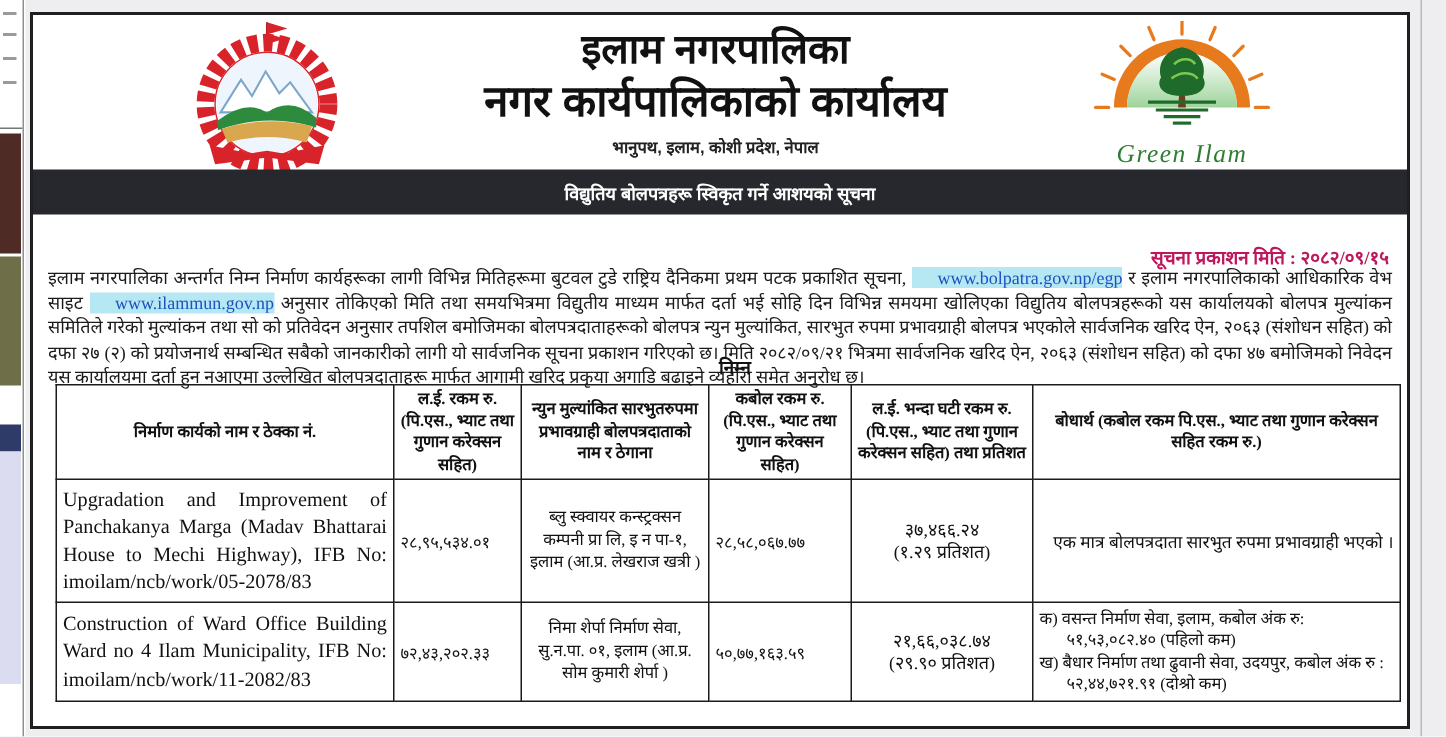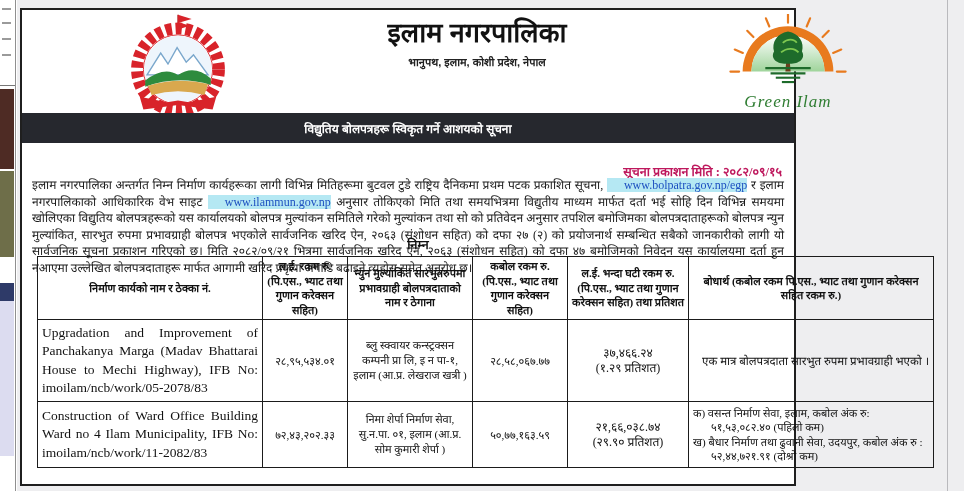--- a/index.html
+++ b/index.html
@@ -16,21 +16,21 @@
   .sliver-block{position:absolute;left:0;width:14px;}
   .sliver-maroon{top:89px;height:80px;background:#4e2b24;}
   .sliver-olive{top:171px;height:86px;background:#6e6e49;}
   .sliver-navy{top:283px;height:18px;background:#2e3a68;}
   .sliver-lav{top:301px;height:155px;background:#dcdcf0;}
   .sliver-divider{position:absolute;left:15px;top:0;width:1px;height:491px;background:#8f8f8f;}
   .right-scroll{position:absolute;left:947px;top:0;width:1px;height:491px;background:#b9b9bd;}
 
   
   .doc{
-    position:absolute;left:20px;top:8px;width:776px;height:478px;
+    position:absolute;left:20px;top:8px;width:920px;height:478px;
     background:#ffffff;border:2px solid #1f1f1f;box-sizing:border-box;
   }
   .doc-inner{position:relative;width:100%;height:100%;}
 
   
   .emblem{position:absolute;left:96px;top:3px;width:120px;height:102px;}
   .hdr-center{position:absolute;left:230px;top:0;width:450px;text-align:center;}
   .muni-name{font-family:"Liberation Sans", sans-serif;font-weight:bold;font-size:27px;line-height:34px;color:#111;margin-top:6px;}
   .office-name{font-family:"Liberation Sans", sans-serif;font-weight:bold;font-size:29px;line-height:36px;color:#111;}
   .address{font-family:"Liberation Sans", sans-serif;font-weight:bold;font-size:11px;color:#222;margin-top:4px;}
@@ -62,21 +62,21 @@
   table.bid{border-collapse:collapse;table-layout:fixed;width:896px;}
   table.bid th, table.bid td{border:1px solid #1b1b1b;box-sizing:border-box;vertical-align:middle;padding:2px 4px;}
   table.bid thead tr{height:62px;}
   tr.r1{height:82px;}
   tr.r2{height:66px;}
   th.h{font-size:11px;font-weight:bold;text-align:center;line-height:14.5px;color:#111;}
   td.work{
     font-family:"Liberation Serif", serif;font-size:13.5px;line-height:18.5px;
     text-align:justify;vertical-align:middle;padding:3px 6px;color:#111;
   }
-  td.num{font-size:11px;text-align:center;color:#111;}
+  td.num{font-size:11px;color:#111;}
   td.bidder{font-size:11px;text-align:center;line-height:15px;color:#111;padding:2px 8px;}
   td.less div{font-size:12px;text-align:center;line-height:15px;color:#111;}
   td.remark1{font-size:11.5px;text-align:right;padding:2px 8px;color:#111;}
   td.remark2{vertical-align:top;padding:3px 6px;}
   td.remark2 .ritem{font-size:11px;line-height:14.5px;color:#111;padding-left:18px;text-indent:-18px;text-align:left;}
 
   .signature{position:absolute;right:14px;top:459px;font-size:12.5px;font-weight:bold;color:#111;}
 </style>
 </head>
 <body>
@@ -108,20 +108,21 @@
       <circle cx="60" cy="62" r="37" fill="#eef5fc"></circle>
       <path d="M26,68 L41,44 L49,56 L59,38 L69,54 L77,46 L93,68 Z" fill="#ffffff" stroke="#7aa7cc" stroke-width="1.5"></path>
       <path d="M24,74 Q45,58 60,68 Q78,56 96,72 L96,79 Q60,68 24,81 Z" fill="#2e8b3d"></path>
       <path d="M27,80 Q60,70 93,78 L89,90 Q60,82 31,90 Z" fill="#d9a84e"></path>
       <path d="M18,92 L48,98 L60,96 L72,98 L102,92 L98,106 L60,101 L22,106 Z" fill="#d8232a"></path>
     </svg>
   </div>
 
   <div class="hdr-center">
     <div class="muni-name">इलाम नगरपालिका</div>
+    <div class="office-name">नगर कार्यपालिकाको कार्यालय</div>
     <div class="address">भानुपथ, इलाम, कोशी प्रदेश, नेपाल</div>
   </div>
 
   <div class="green-logo">
     <svg viewBox="0 0 160 110" width="160" height="96" aria-hidden="true">
       <defs>
         <linearGradient id="gi" x1="0" y1="0" x2="0" y2="1">
           <stop offset="0" stop-color="#ffffff"></stop>
           <stop offset="1" stop-color="#9fd49b"></stop>
         </linearGradient>

